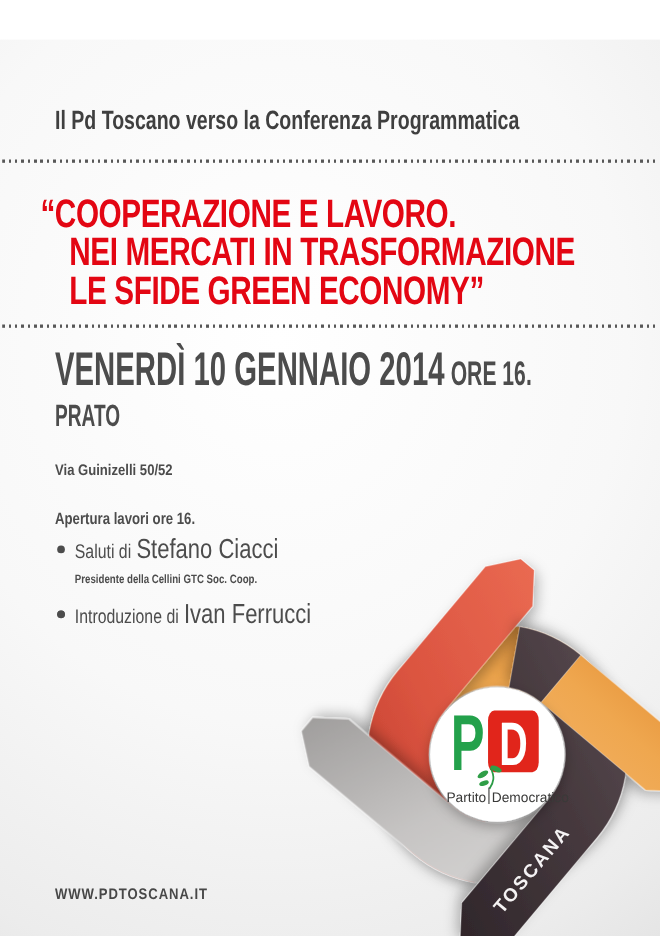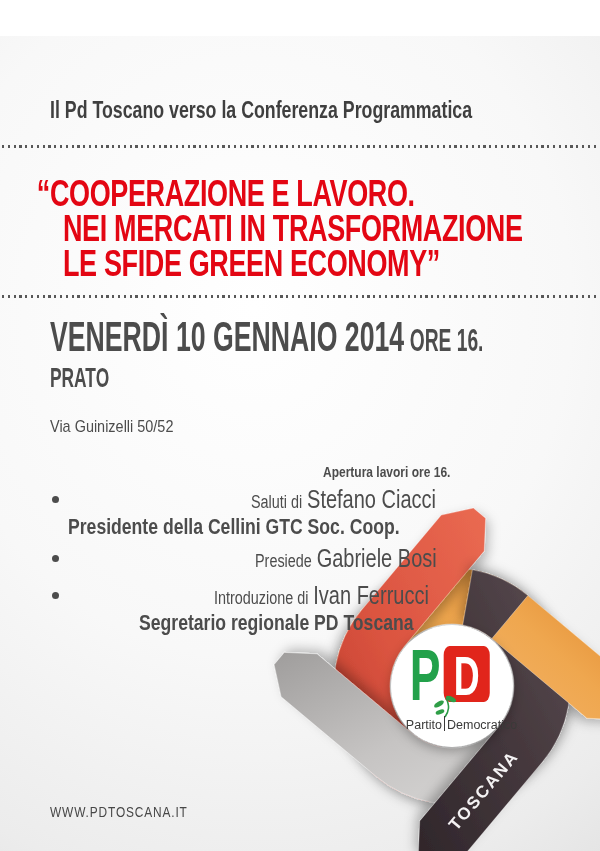--- a/index.html
+++ b/index.html
@@ -28,34 +28,34 @@
   .title .line { display:block; }
   .title .line.hang { text-indent:-15px; }
 
   .when { position:absolute; left:50px; top:280px; font-weight:bold; color:#4c4c4c; line-height:40px; }
   .when .big { font-size:43px; }
   .when .small { font-size:31px; margin-left:9px; }
   .city { position:absolute; left:50px; top:322px; font-weight:bold; color:#4c4c4c; font-size:28px; line-height:40px; }
   .venue { position:absolute; left:50px; top:361px; font-weight:bold; color:#4c4c4c; line-height:20px; }
   .venue .vlead { font-size:19px; }
   .venue .vname { font-size:17px; margin-left:5px; }
-  .address { position:absolute; left:50px; top:381px; font-weight:normal; color:#4c4c4c; font-size:17px; line-height:20px; }
+  .address { position:absolute; left:50px; top:381px; font-weight:bold; color:#4c4c4c; font-size:14px; line-height:20px; }
 
-  .agenda { position:absolute; left:50px; top:428px; color:#4c4c4c; z-index:3;text-align:right; }
+  .agenda { position:absolute; left:50px; top:428px; color:#4c4c4c; z-index:3; }
   .opening { font-size:15px; font-weight:bold; line-height:16px; margin-bottom:6px; }
   .agenda ul { list-style:none; }
   .agenda li { position:relative; padding-left:18px; margin-bottom:7px; }
   .bdot { position:absolute; left:2px; top:10px; width:7px; height:7px; border-radius:50%; background:#4c4c4c; }
   .iline { line-height:26px; font-weight:normal; }
   .iline .lead { font-size:18px; }
   .iline .pname { font-size:25px; margin-left:6px; }
-  .role { line-height:22px; font-weight:bold; font-size:22px; }
+  .role { line-height:22px; font-weight:bold; font-size:11px; }
   .solo { font-size:21px; }
 
-  .footer { position:absolute; left:50px; top:769px; font-weight:normal; font-size:14px; line-height:14px; letter-spacing:1px; color:#474747; z-index:3; }
+  .footer { position:absolute; left:50px; top:769px; font-weight:bold; font-size:14px; line-height:14px; letter-spacing:1px; color:#474747; z-index:3; }
 
   .logo-svg { position:absolute; left:0; top:0; width:600px; height:851px; z-index:2; pointer-events:none; }
   .logo-svg text { font-family:"Liberation Sans", sans-serif; }
 </style>
 </head>
 <body>
 
 <div class="poster">
 
   <div class="kicker"><span class="cond c74">Il Pd Toscano verso la Conferenza Programmatica</span></div>
@@ -82,26 +82,24 @@
   <div class="agenda">
     <div class="opening"><span class="cond c80">Apertura lavori ore 16.</span></div>
     <ul>
       <li>
         <span class="bdot"></span>
         <div class="iline"><span class="cond c80"><span class="lead">Saluti di</span><span class="pname">Stefano Ciacci</span></span></div>
         <div class="role"><span class="cond c80">Presidente della Cellini GTC Soc. Coop.</span></div>
       </li>
       <li>
         <span class="bdot"></span>
-        <div class="iline"><span class="cond c80"><span class="lead">Presiede</span><span class="pname">Gabriele Bosi</span></span></div>
       </li>
       <li>
         <span class="bdot"></span>
         <div class="iline"><span class="cond c80"><span class="lead">Introduzione di</span><span class="pname">Ivan Ferrucci</span></span></div>
-        <div class="role"><span class="cond c80">Segretario regionale PD Toscana</span></div>
       </li>
     </ul>
   </div>
 
   <div class="footer"><span class="cond c85">WWW.PDTOSCANA.IT</span></div>
 
   <svg class="logo-svg" viewBox="0 0 600 851" aria-hidden="true">
     <defs>
       <path id="ribbon" d="M -10.8 61.1 A 62 62 0 0 1 -47.5 -39.9 L 32.2 -134.9 L 33.6 -167.7 L 21.4 -177.9 L -10.7 -170.9 L -90.4 -75.9 A 118 118 0 0 0 -20.5 116.2 Z"></path>
       <path id="ribbonTail" d="M -47.5 -39.9 L 32.2 -134.9 L 33.6 -167.7 L 21.4 -177.9 L -10.7 -170.9 L -90.4 -75.9 Z"></path>

